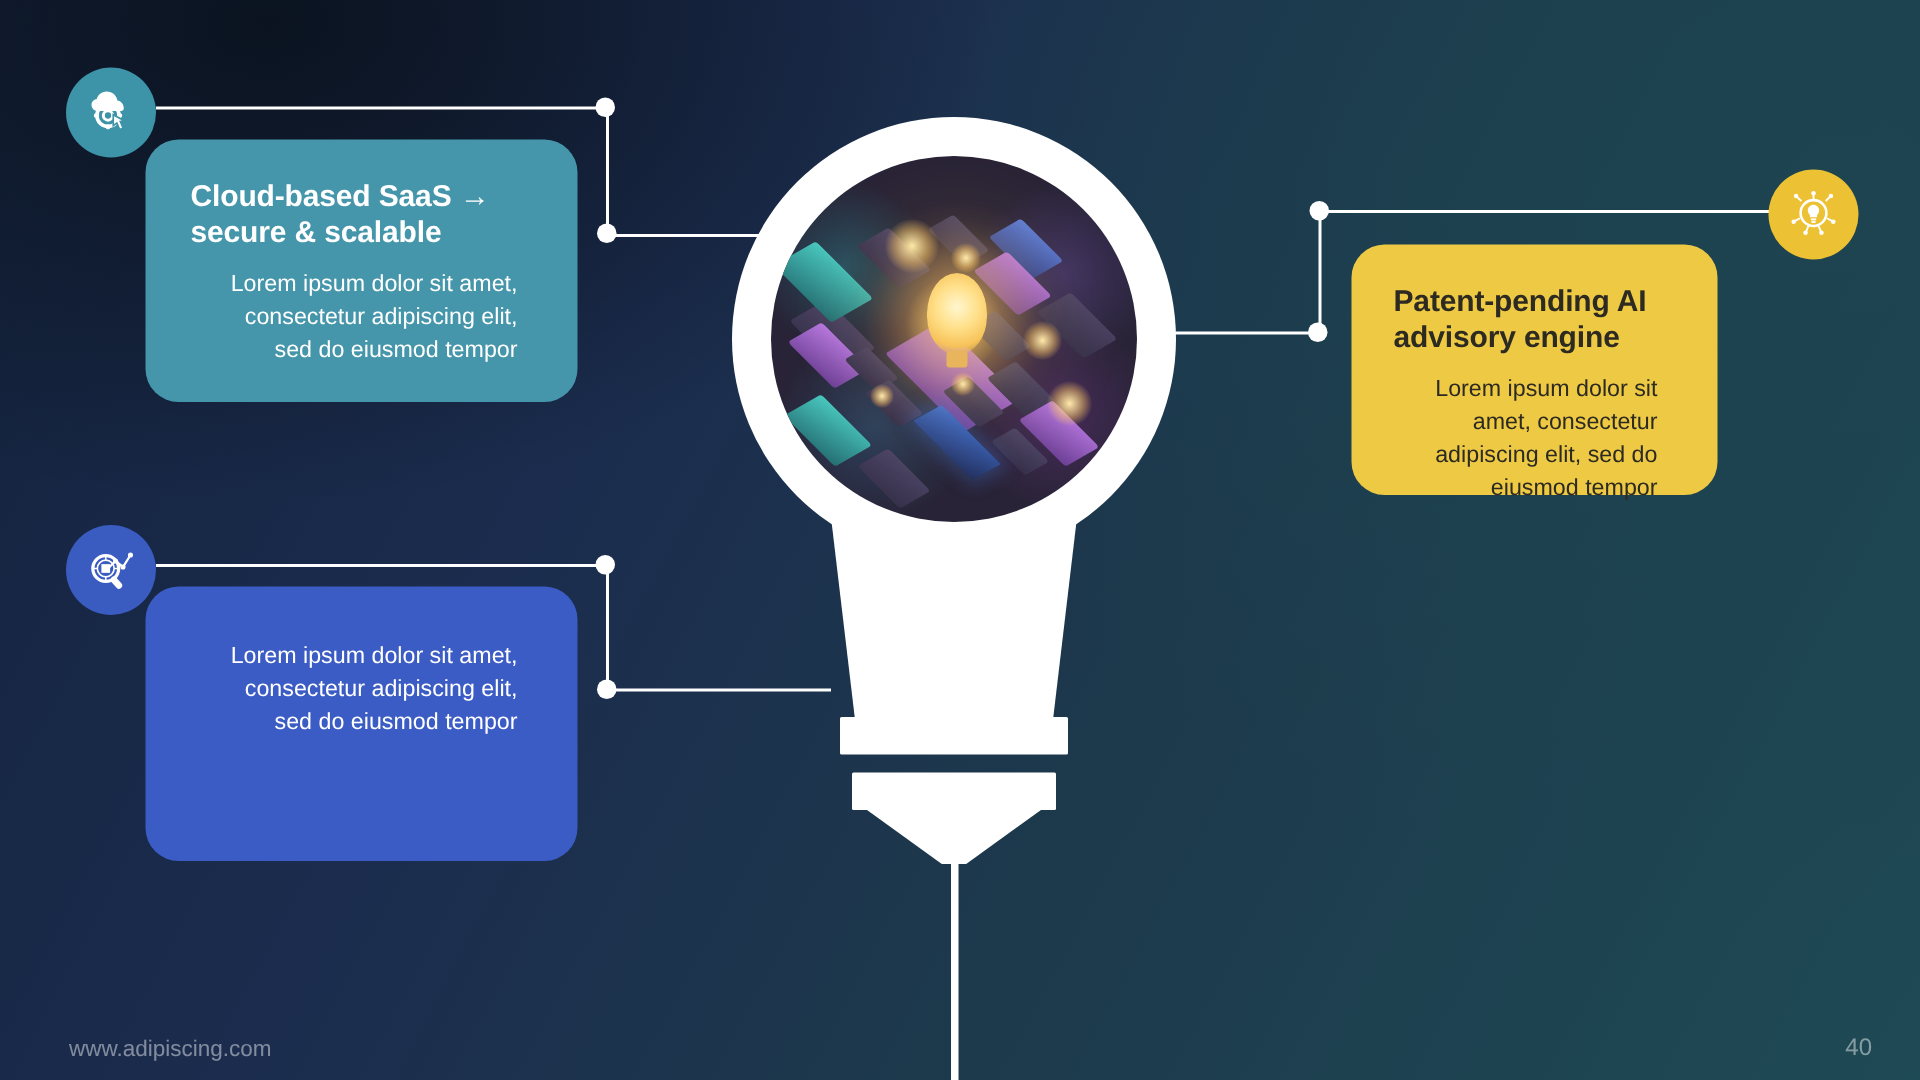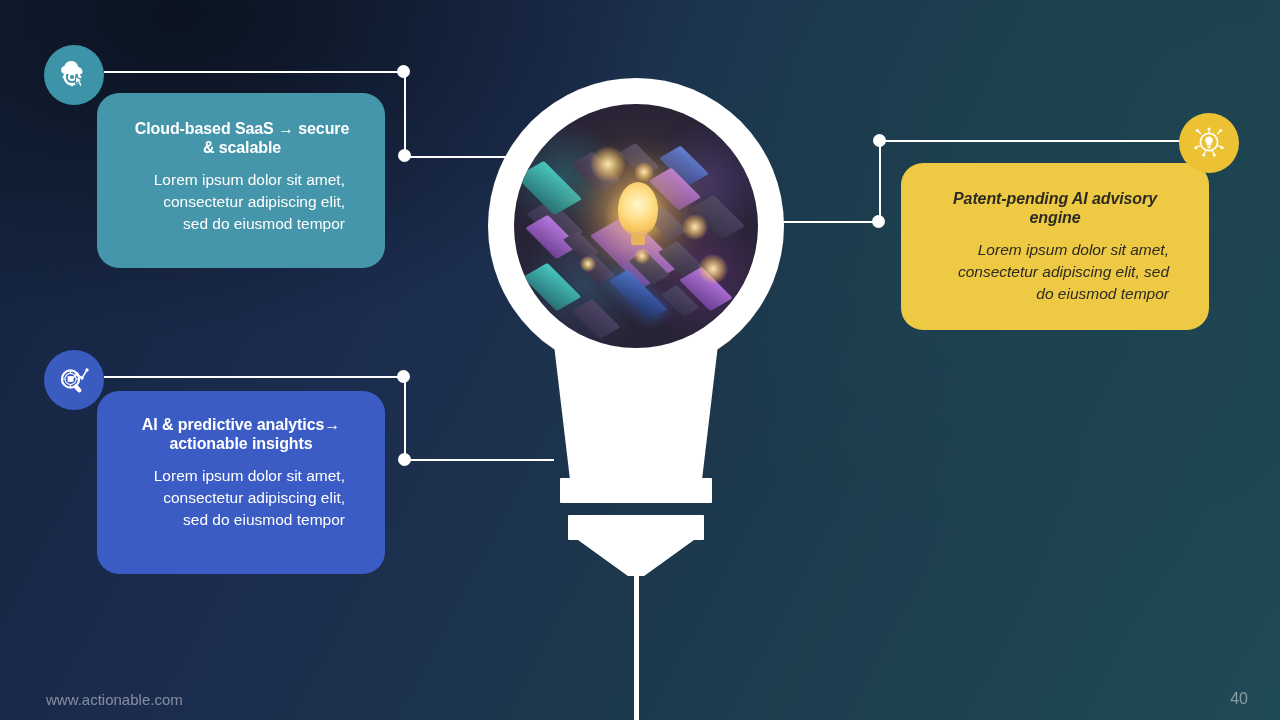--- a/index.html
+++ b/index.html
@@ -136,25 +136,24 @@
 
   
   .card {
     position: absolute;
     border-radius: 22px;
     box-sizing: border-box;
     padding: 26px 28px 22px 28px;
   }
   .card h3 {
     margin: 0 0 12px 0;
-    font-size: 16px;
+    font-size: 20px;
     font-weight: bold;
     line-height: 1.2;
     letter-spacing: -0.1px;
-    text-align: center;
   }
   .card p {
     margin: 12px;
     font-size: 15.5px;
     line-height: 1.42;
     font-weight: 400;
     text-align: right;
   }
   .card.teal { background: #4596aa; color: #ffffff; }
   .card.teal h3 { padding-left: 2px; }
@@ -267,27 +266,26 @@
   <div class="line-v" style="left:879px; top:140px; height:82px;"></div>
   <div class="line-h" style="left:768px; top:221px; width:114px;"></div>
   <div class="node" style="left:873px; top:134px;"></div>
   <div class="node" style="left:872px; top:215px;"></div>
 
   <div class="card teal" style="left:97px; top:93px; width:288px; height:175px;">
     <h3>Cloud-based SaaS → secure &amp; scalable</h3>
     <p>Lorem ipsum dolor sit amet, consectetur adipiscing elit, sed do eiusmod tempor</p>
   </div>
 
-  <div class="card yellow" style="left:901px; top:163px; width:308px; height:167px;font-style:italic;">
+  <div class="card yellow" style="left:901px; top:163px; width:244px; height:167px;">
     <h3>Patent-pending AI advisory engine</h3>
     <p>Lorem ipsum dolor sit amet, consectetur adipiscing elit, sed do eiusmod tempor</p>
   </div>
 
   <div class="card blue" style="left:97px; top:391px; width:288px; height:183px; padding-top:24px;">
-    <h3 style="margin-bottom:6px;">AI &amp; predictive analytics→ actionable insights</h3>
     <p>Lorem ipsum dolor sit amet, consectetur adipiscing elit, sed do eiusmod tempor</p>
   </div>
 
   <div class="badge teal" style="left:44px; top:45px;">
     <svg width="36" height="36" viewBox="0 0 36 36">
       <path d="M9 17c-2.2 0-4 -1.8 -4 -4 0 -2 1.5 -3.7 3.5 -3.95C9.2 6.2 11.9 4 15.2 4c3.6 0 6.6 2.6 7.1 6.05C24.6 10.3 26.5 12.4 26.5 15c0 2.2 -1.6 2 -3.5 2z" fill="#ffffff"></path>
       <circle cx="16" cy="20" r="7.4" fill="none" stroke="#ffffff" stroke-width="2.4"></circle>
       <circle cx="16" cy="20" r="3.1" fill="none" stroke="#ffffff" stroke-width="2"></circle>
       <g fill="#ffffff">
         <rect x="14.7" y="10.8" width="2.6" height="3.4" rx="1"></rect>
@@ -339,16 +337,16 @@
         <circle cx="6.4" cy="5.6" r="1.5"></circle>
         <circle cx="31.2" cy="22.8" r="1.5"></circle>
         <circle cx="4.8" cy="22.8" r="1.5"></circle>
         <circle cx="23.3" cy="30.1" r="1.5"></circle>
         <circle cx="12.7" cy="30.1" r="1.5"></circle>
       </g>
     </svg>
   </div>
 
 
-  <div class="footer-url">www.actionable.com</div>
+  <div class="footer-url">www.adipiscing.com</div>
   <div class="page-num">40</div>
 
 </div>
 
 </body></html>

